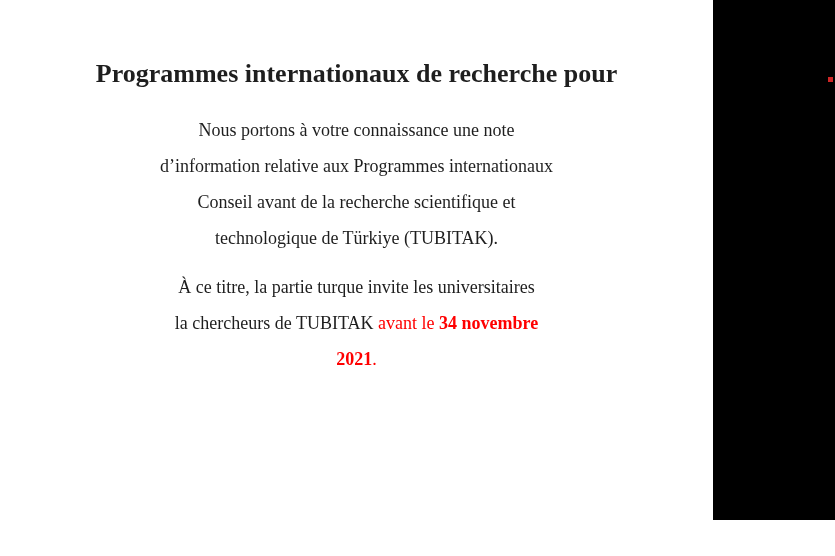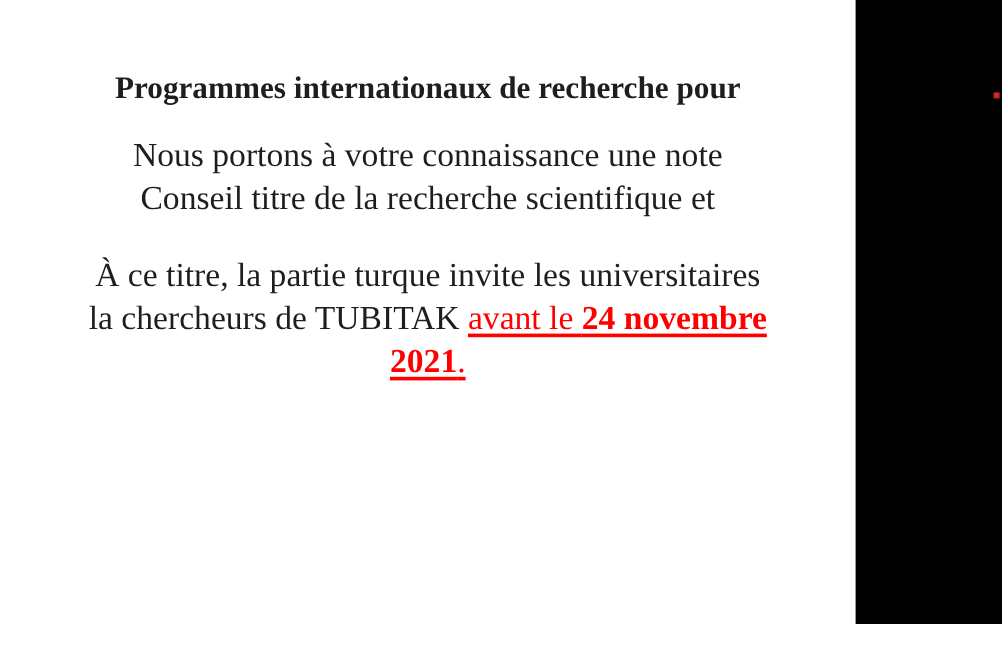--- a/index.html
+++ b/index.html
@@ -24,41 +24,40 @@
     color: #1e1e1e;
   }
   .doc-title {
     margin: 55px 0 0 0;
     font-size: 26px;
     line-height: 37px;
     font-weight: bold;
   }
   .para {
     margin: 0;
-    font-size: 28px;
+    font-size: 18px;
     line-height: 36px;
   }
   .para-intro {
     margin-top: 20px;
   }
   .para-deadline {
-    margin-top: 28px;
+    margin-top: 13px;
   }
   .line {
     display: block;
     white-space: nowrap;
   }
   .red {
     color: #ff0000;
   }
   .b {
     font-weight: bold;
   }
   .u {
-    text-decoration: underline;
     text-decoration-thickness: 2.5px;
     text-underline-offset: 4px;
   }
   .sidebar {
     position: absolute;
     left: 713px;
     top: 0;
     width: 122px;
     height: 556px;
     background: #000000;
@@ -78,26 +77,28 @@
 <div class="page">
 
   <div class="content">
 
     <h1 class="doc-title">
       <span class="line">Programmes internationaux de recherche pour</span>
     </h1>
 
     <p class="para para-intro">
       <span class="line">Nous portons à votre connaissance une note</span>
-      <span class="line">Conseil titre de la recherche scientifique et</span>
+      <span class="line">d’information relative aux Programmes internationaux</span>
+      <span class="line">Conseil avant de la recherche scientifique et</span>
+      <span class="line">technologique de Türkiye (TUBITAK).</span>
     </p>
 
     <p class="para para-deadline">
       <span class="line">À ce titre, la partie turque invite les universitaires</span>
-      <span class="line"><span>la chercheurs de TUBITAK </span><span class="red u">avant le </span><span class="red u b">24 novembre</span></span>
+      <span class="line"><span>la chercheurs de TUBITAK </span><span class="red u">avant le </span><span class="red u b">34 novembre</span></span>
       <span class="line"><span class="red u b">2021</span><span class="red u">.</span></span>
     </p>
 
   </div>
 
   <div class="sidebar">
     <div class="marker"></div>
   </div>
 
 </div>

